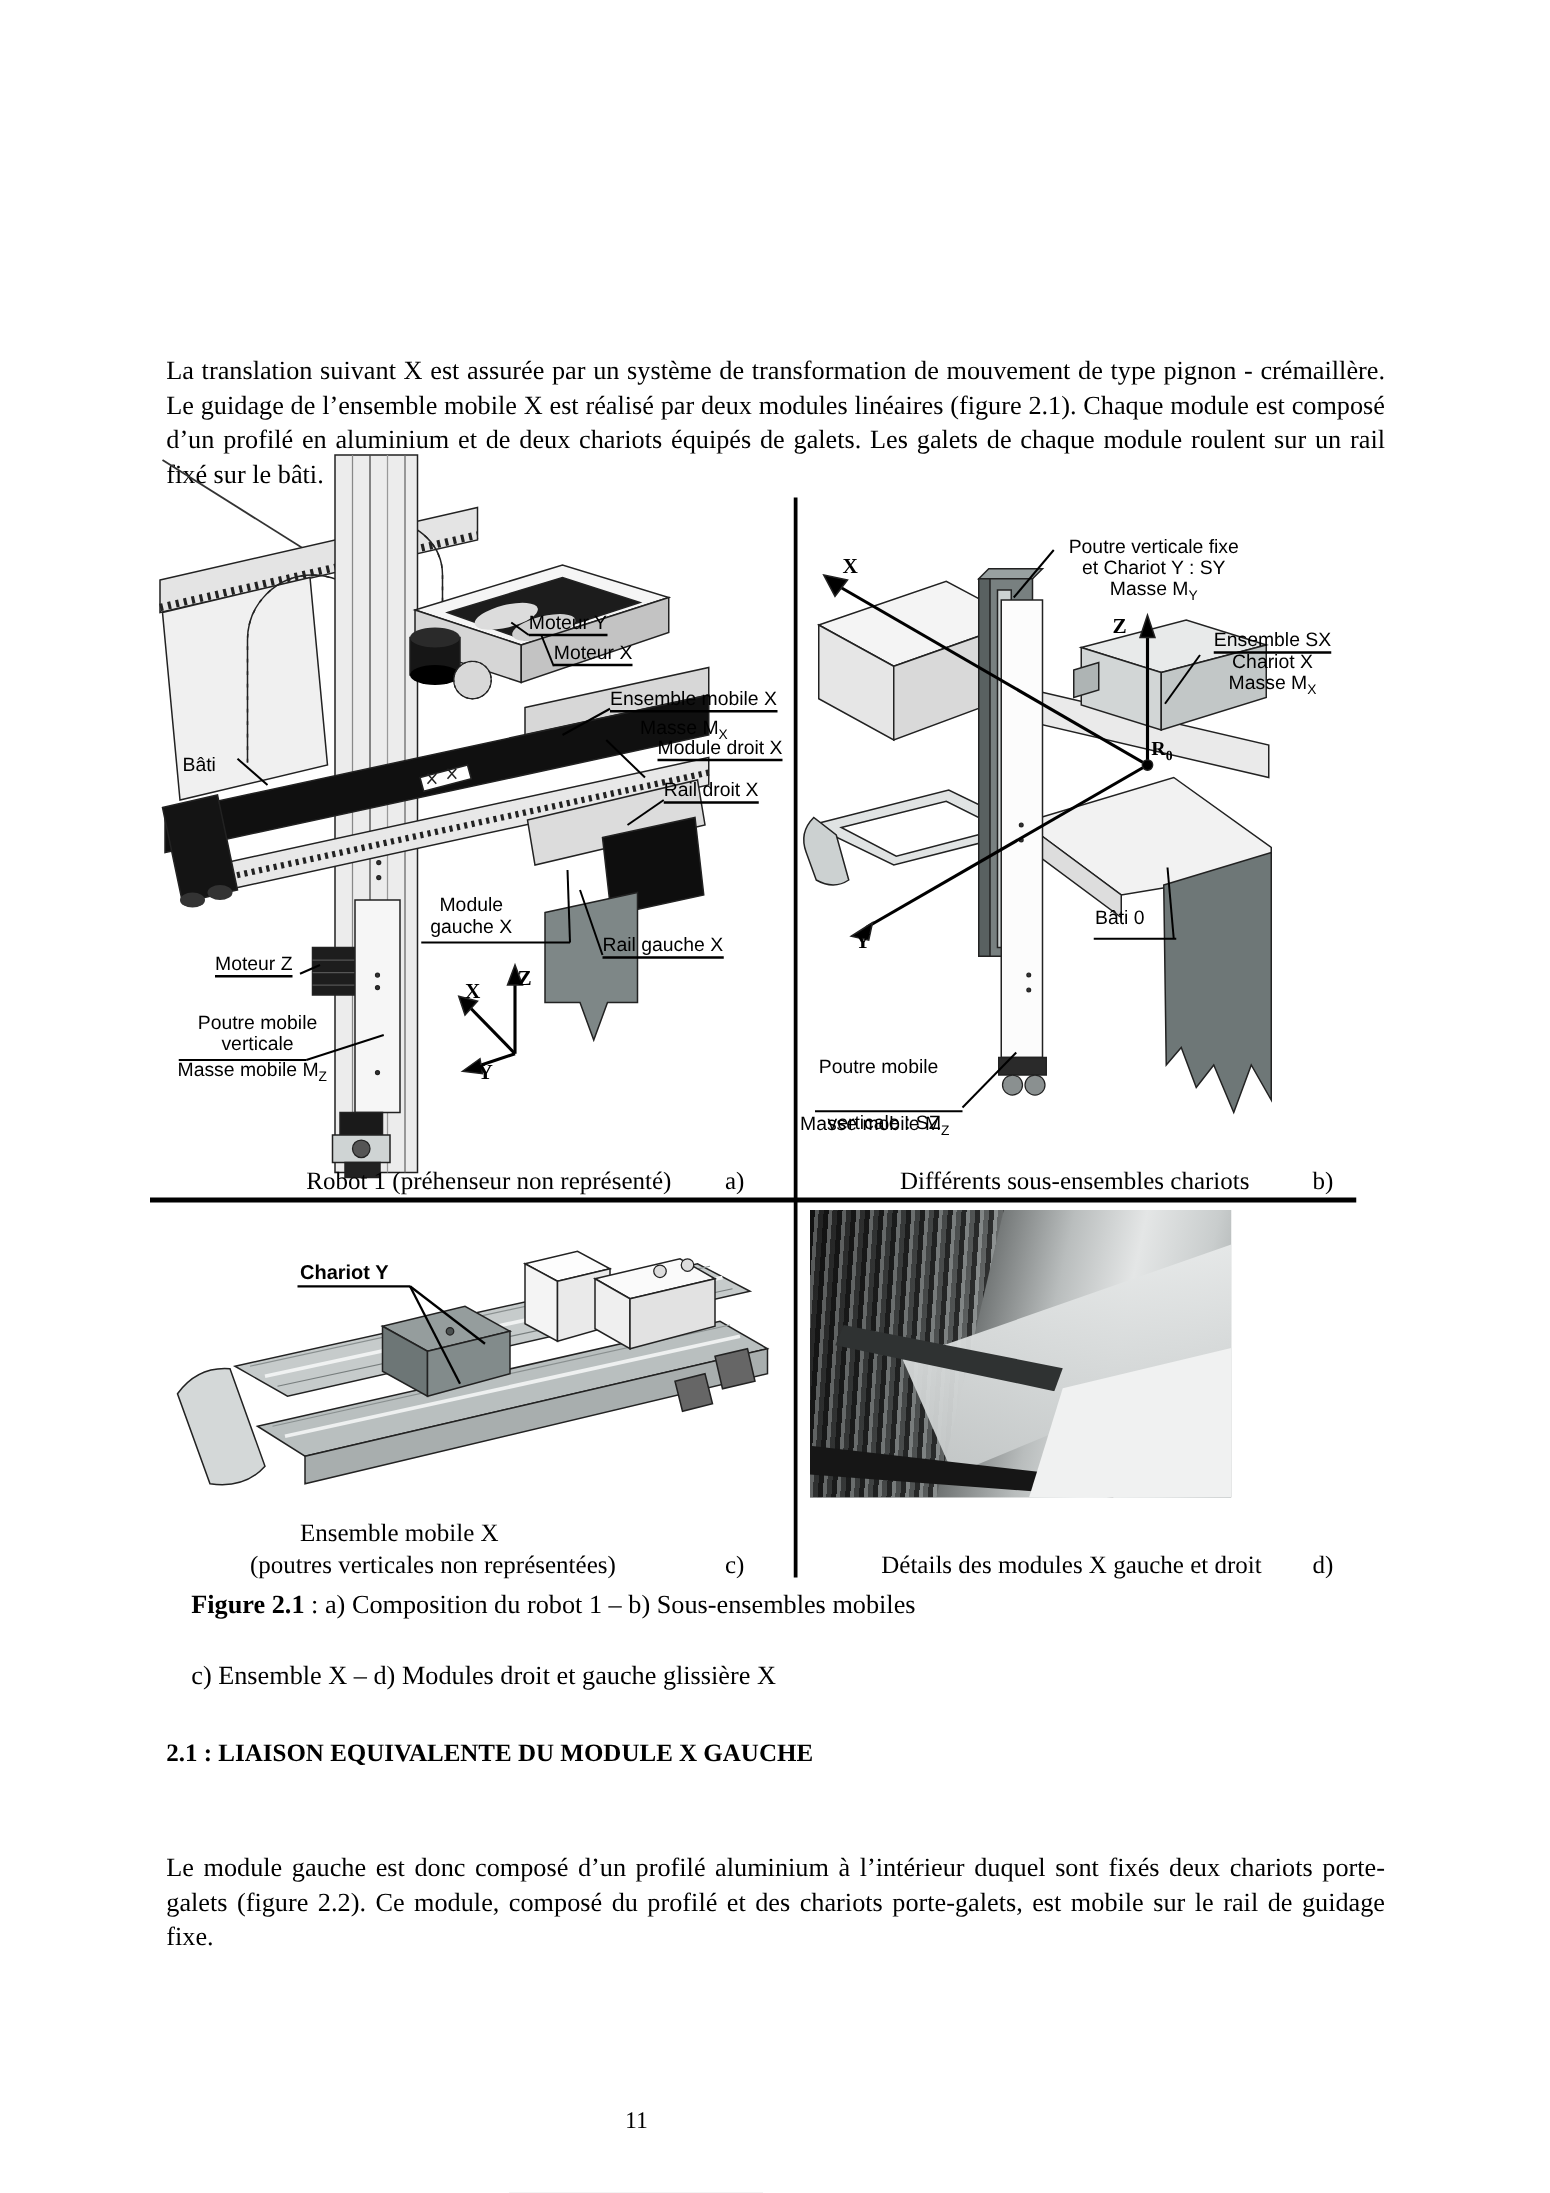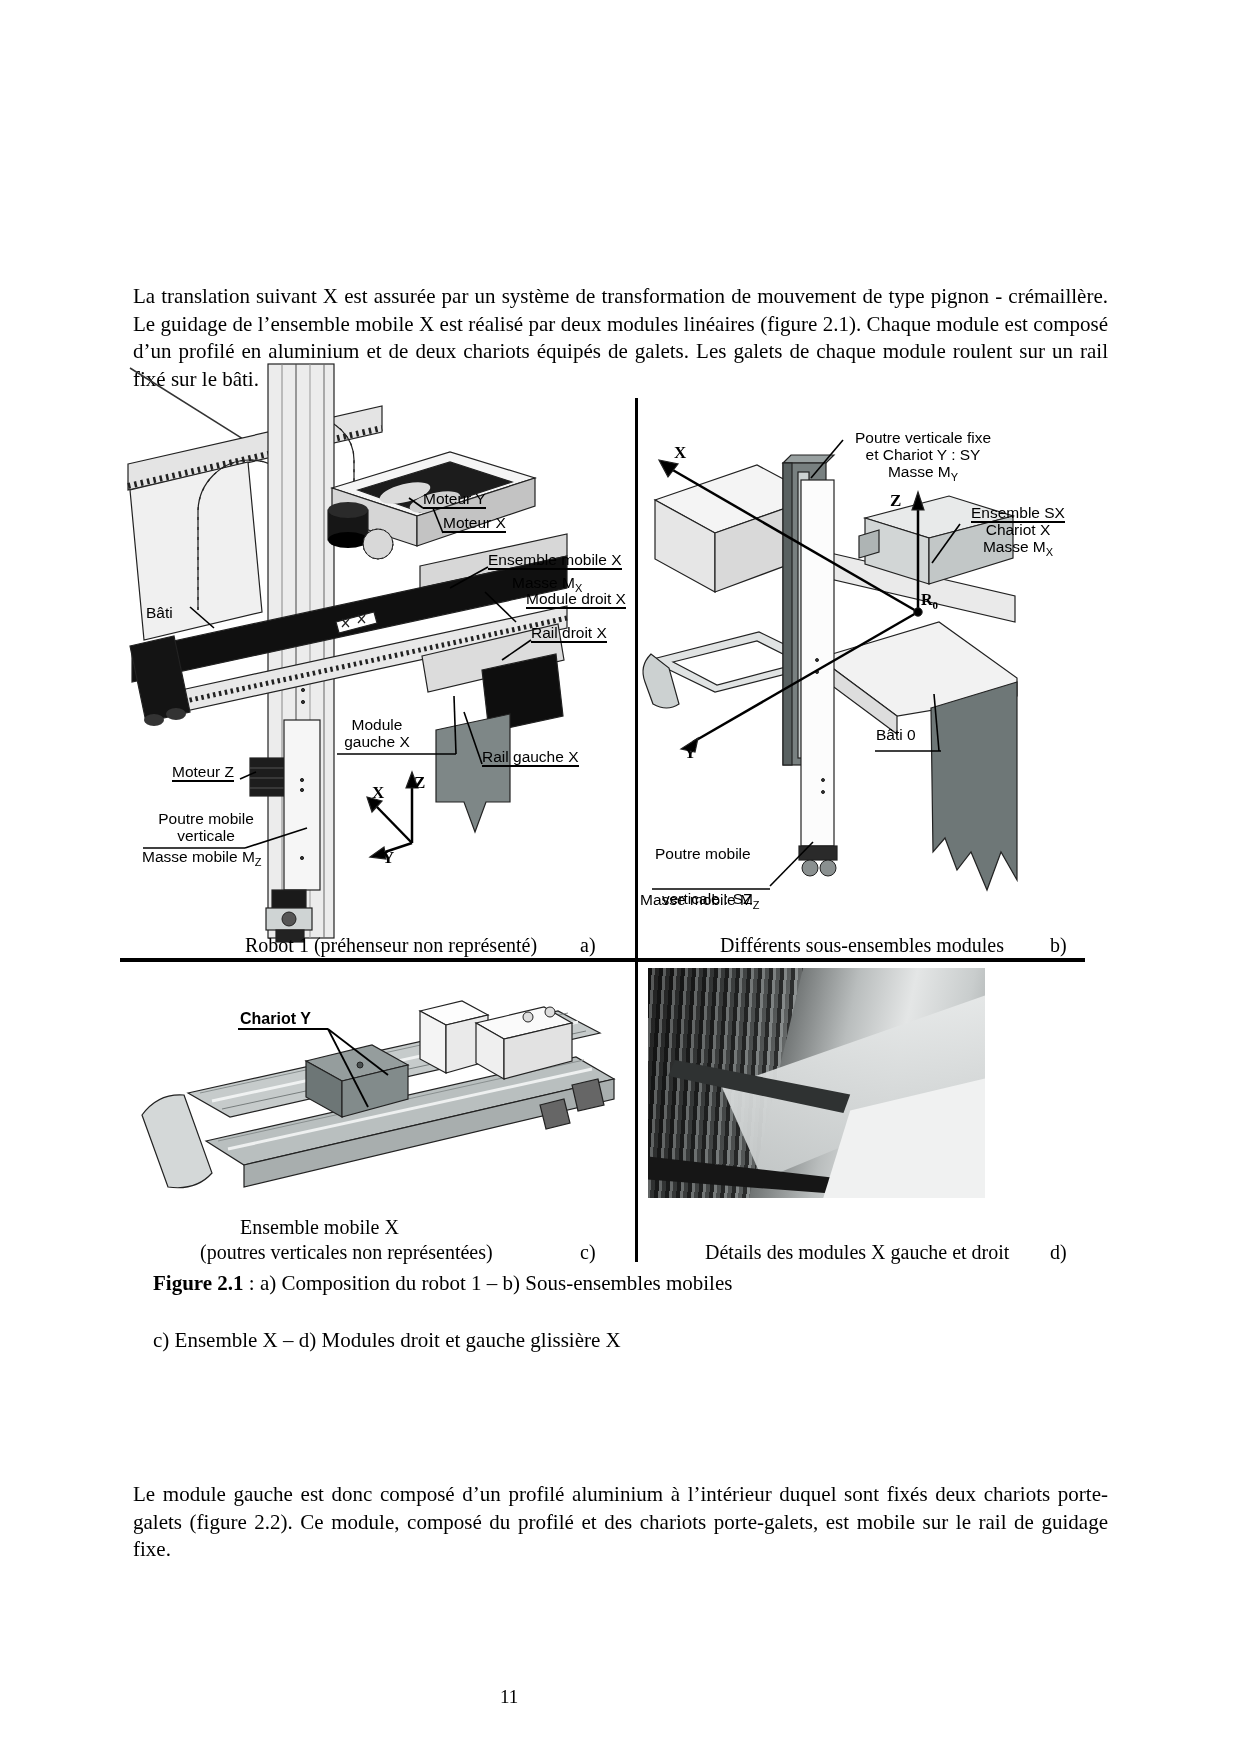--- a/index.html
+++ b/index.html
@@ -248,21 +248,21 @@
     <div><span>Masse M</span><sub>X</sub></div>
   </div>
   <div class="axlbl" style="left:921px; top:591px; font-size:16px;"><span>R</span><sub>0</sub></div>
   <div class="dlabel" style="left:876px; top:726px;">Bâti 0</div>
   <div class="dlabel" style="left:655px; top:845px;">Poutre mobile</div>
   <div class="dlabel" style="left:662px; top:866px;margin-top:24px;">verticale : SZ</div>
   <div class="dlabel" style="left:640px; top:891px;"><span>Masse mobile M</span><sub>Z</sub></div>
   <div class="axlbl" style="left:674px; top:444px;">X</div>
   <div class="axlbl" style="left:890px; top:492px;">Z</div>
   <div class="axlbl" style="left:684px; top:744px;">Y</div>
-  <div class="cap center" style="left:720px; top:934px; width:300px;">Différents sous-ensembles modules</div>
+  <div class="cap center" style="left:720px; top:934px; width:300px;">Différents sous-ensembles chariots</div>
   <div class="cap" style="left:1050px; top:934px;">b)</div>
 
   <svg style="left:120px; top:965px;" width="517" height="300" viewBox="0 0 517 300">
     <g>
       <polygon points="68,128 438,46 480,68 110,152" fill="#c6cbcb"></polygon>
       <line x1="80" y1="128" x2="448" y2="48" stroke="#8a9090"></line>
       <line x1="92" y1="136" x2="458" y2="57" stroke="#f0f2f2" stroke-width="3"></line>
       <line x1="102" y1="144" x2="466" y2="66" stroke="#777d7d"></line>
     </g>
     <g>
@@ -313,17 +313,18 @@
     <div class="glare"></div>
   </div>
   <div class="cap center" style="left:705px; top:1241px; width:320px;">Détails des modules X gauche et droit</div>
   <div class="cap" style="left:1050px; top:1241px;">d)</div>
 
   <div class="cap center" style="left:153px; top:1272px; width:974px; font-size:21px;">
     <span style="font-weight:bold;">Figure 2.1</span><span> : a) Composition du robot 1 – b) Sous-ensembles mobiles</span>
   </div>
   <div class="cap center" style="left:153px; top:1301px; width:974px; font-size:21px;margin-top:28px;">c) Ensemble X – d) Modules droit et gauche glissière X</div>
 
+  <div class="abs" style="left:133px; top:1392px; font-size:20px; font-weight:bold; font-family:'Liberation Serif', serif;">2.1 : LIAISON EQUIVALENTE DU MODULE X GAUCHE</div>
   <div class="para" style="top:1436px;margin-top:45px;">Le module gauche est donc composé d’un profilé aluminium à l’intérieur duquel sont fixés deux chariots porte-galets (figure 2.2). Ce module, composé du profilé et des chariots porte-galets, est mobile sur le rail de guidage fixe.</div>
 
   <div class="abs center" style="left:500px; top:1686px; width:120px; font-size:19px; font-family:'Liberation Serif', serif;">11</div>
 
 </div>
 
 </body></html>

